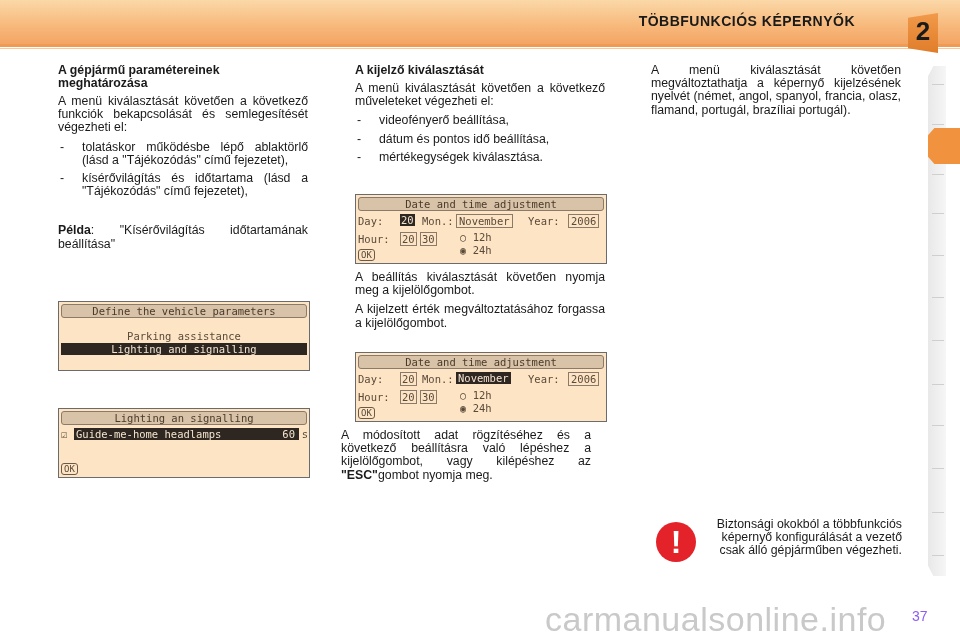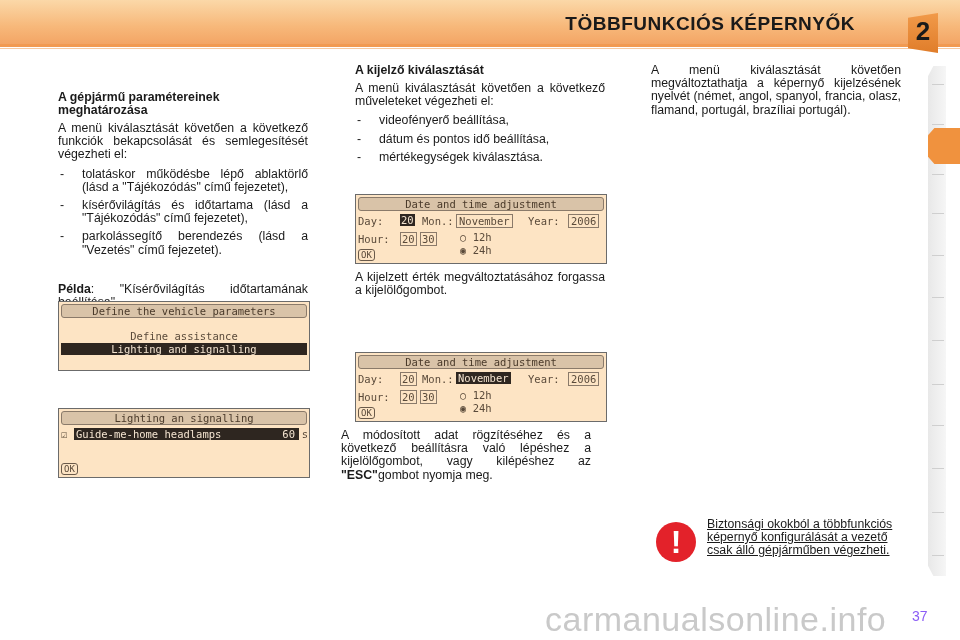--- a/index.html
+++ b/index.html
@@ -2,21 +2,21 @@
 <html><head>
 <meta charset="utf-8">
 <style>
   html, body { margin:0; padding:0; }
   body { width:960px; height:640px; background:#ffffff; position:relative; overflow:hidden;
          font-family:"Liberation Sans", sans-serif; color:#1a1a1a; }
   .header { position:absolute; left:0; top:0; width:960px; height:44px;
             background:linear-gradient(to bottom, #fbd8a8 0%, #f7b87a 60%, #f3a565 100%); }
   .header-line { position:absolute; left:0; top:44px; width:960px; height:3px; background:#f19a52; }
   .header-line2 { position:absolute; left:0; top:48px; width:960px; height:1px; background:#f7c9a0; }
-  .title { position:absolute; right:105px; top:13px; font-size:19px; font-weight:bold; color:#1a1a1a; letter-spacing:0.5px; }
+  .title { position:absolute; right:105px; top:13px; font-size:14px; font-weight:bold; color:#1a1a1a; letter-spacing:0.5px; }
   .chapter-box { position:absolute; left:908px; top:13px; width:30px; height:40px;
                  background:linear-gradient(to bottom, #f19a4a, #e07d2a);
                  clip-path:polygon(0 12%, 100% 0, 100% 100%, 0 88%); }
   .chapter-num { position:absolute; left:908px; top:16px; width:30px; text-align:center;
                  font-size:26px; font-weight:bold; color:#1a1a1a; }
   .col { position:absolute; font-size:12.3px; line-height:13.2px; }
   .col p { margin:0 0 6px 0; text-align:justify; }
   .h { font-weight:bold; font-size:12.3px; margin:0 0 5px 0; line-height:13px; }
   ul.dash { list-style:none; margin:0; padding:0; }
   ul.dash li { position:relative; padding-left:24px; margin-bottom:5px; text-align:justify; }
@@ -39,34 +39,33 @@
 </head>
 <body>
 
 <div class="header"></div>
 <div class="header-line"></div>
 <div class="header-line2"></div>
 <div class="title">TÖBBFUNKCIÓS KÉPERNYŐK</div>
 <div class="chapter-box"></div>
 <div class="chapter-num">2</div>
 
-<div class="col" style="left:58px; top:64px; width:250px;margin-top:27px;">
+<div class="col" style="left:58px; top:64px; width:250px;">
   <div class="h">A gépjármű paramétereinek meghatározása</div>
   <p>A menü kiválasztását követően a következő funkciók bekapcsolását és semlegesítését végezheti el:</p>
   <ul class="dash">
     <li>tolatáskor működésbe lépő ablaktörlő (lásd a "Tájékozódás" című fejezetet),</li>
     <li>kísérővilágítás és időtartama (lásd a "Tájékozódás" című fejezetet),</li>
-    <li>parkolássegítő berendezés (lásd a "Vezetés" című fejezetet).</li>
   </ul>
   <p style="margin-top:26px;"><b>Példa</b><span>: "Kísérővilágítás időtartamának beállítása"</span></p>
 </div>
 
 <div class="screen" style="left:58px; top:301px; width:250px; height:68px;">
   <div class="scr-title">Define the vehicle parameters</div>
-  <div style="position:absolute; left:0; right:0; top:28px; text-align:center;">Define assistance</div>
+  <div style="position:absolute; left:0; right:0; top:28px; text-align:center;">Parking assistance</div>
   <div class="scr-sel" style="position:absolute; left:2px; right:2px; top:41px; height:12px; line-height:12px; text-align:center;">Lighting and signalling</div>
 </div>
 
 <div class="screen" style="left:58px; top:408px; width:250px; height:68px;">
   <div class="scr-title">Lighting an signalling</div>
   <div style="position:absolute; left:2px; top:19px; width:12px;">☑</div>
   <div class="scr-sel" style="position:absolute; left:15px; right:10px; top:19px; height:12px; line-height:12px; padding-left:2px;">
     <span>Guide-me-home headlamps</span>
     <span style="position:absolute; right:4px;">60</span>
   </div>
@@ -94,20 +93,21 @@
   <div style="position:absolute; left:212px; top:19px; border:1px solid #8a7a6a; padding:0 2px;">2006</div>
   <div style="position:absolute; left:2px; top:38px;">Hour:</div>
   <div style="position:absolute; left:44px; top:37px; border:1px solid #8a7a6a; padding:0 1px;">20</div>
   <div style="position:absolute; left:64px; top:37px; border:1px solid #8a7a6a; padding:0 1px;">30</div>
   <div style="position:absolute; left:104px; top:36px;">○ <span>12h</span></div>
   <div style="position:absolute; left:104px; top:49px;">◉ <span>24h</span></div>
   <div style="position:absolute; left:2px; bottom:2px; border:1px solid #6a5a4a; border-radius:3px; padding:0 2px; font-size:9px;">OK</div>
 </div>
 
 <div class="col" style="left:355px; top:271px; width:250px;">
+  <p>A beállítás kiválasztását követően nyomja meg a kijelölőgombot.</p>
   <p>A kijelzett érték megváltoztatásához forgassa a kijelölőgombot.</p>
 </div>
 
 <div class="screen" style="left:355px; top:352px; width:250px; height:68px;">
   <div class="scr-title">Date and time adjustment</div>
   <div style="position:absolute; left:2px; top:20px;">Day:</div>
   <div style="position:absolute; left:44px; top:19px; border:1px solid #8a7a6a; padding:0 1px;">20</div>
   <div style="position:absolute; left:66px; top:20px;">Mon.:</div>
   <div class="scr-sel" style="position:absolute; left:100px; top:19px; padding:0 2px;">November</div>
   <div style="position:absolute; left:172px; top:20px;">Year:</div>
@@ -125,21 +125,21 @@
 </div>
 
 <div class="col" style="left:651px; top:64px; width:250px;">
   <p>A menü kiválasztását követően megváltoztathatja a képernyő kijelzésének nyelvét (német, angol, spanyol, francia, olasz, flamand, portugál, brazíliai portugál).</p>
 </div>
 
 <div class="warn-icon">
     <span>!</span>
   </div>
 <div class="col" style="left:707px; top:518px; width:195px;">
-  <p style="text-align:left;text-decoration:underline;">Biztonsági okokból a többfunkciós képernyő konfigurálását a vezető csak álló gépjárműben végezheti.</p>
+  <p style="text-align:right;">Biztonsági okokból a többfunkciós képernyő konfigurálását a vezető csak álló gépjárműben végezheti.</p>
 </div>
 
 <div class="sidebar"></div>
 <div class="tick" style="top:84px;"></div>
 <div class="tick" style="top:124px;"></div>
 <div class="tick" style="top:174px;"></div>
 <div class="tick" style="top:213px;"></div>
 <div class="tick" style="top:255px;"></div>
 <div class="tick" style="top:297px;"></div>
 <div class="tick" style="top:340px;"></div>

